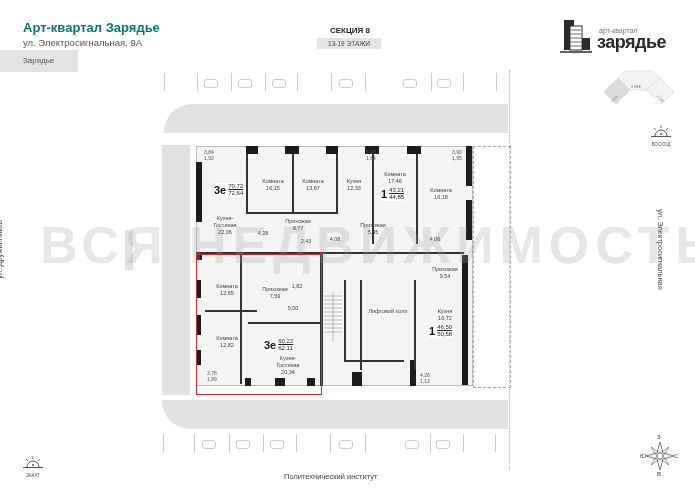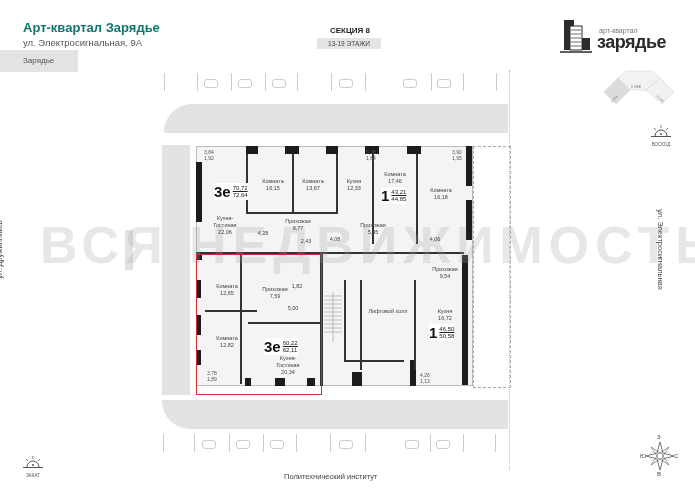--- a/index.html
+++ b/index.html
@@ -11,21 +11,21 @@
   .section{left:300px;top:26px;width:100px;text-align:center;font-size:8px;font-weight:bold;}
   .floors{left:317px;top:38px;width:64px;height:11px;background:#e4e4e4;font-size:6.5px;text-align:center;line-height:11px;color:#444;}
   .logo-small{left:599px;top:27px;font-size:7px;color:#777;}
   .logo-big{left:597px;top:32px;font-size:18px;font-weight:bold;color:#2a2a2a;letter-spacing:-0.5px;}
   .road{background:#e2e2e2;}
   .wall{background:#1c1c1c;position:absolute;}
   .thin{background:#333;position:absolute;}
   .rm{position:absolute;font-size:5.5px;color:#444;text-align:center;line-height:7px;}
   .bal{position:absolute;font-size:5px;color:#555;line-height:6px;}
   .apt{position:absolute;display:flex;align-items:center;background:#fff;}
-  .apt .n{font-size:15px;font-weight:bold;color:#111;}
+  .apt .n{font-size:11px;font-weight:bold;color:#111;}
   .apt .a{font-size:6px;line-height:7px;margin-left:2px;color:#222;}
   .apt .a span:first-child{text-decoration:underline;}
   .watermark{position:absolute;left:40px;top:215px;font-size:52px;letter-spacing:6px;color:rgba(160,160,160,0.25);font-weight:bold;white-space:nowrap;}
   .street-v{position:absolute;font-size:7.5px;color:#444;white-space:nowrap;}
   .car{position:absolute;width:12px;height:7px;border:1px solid #ccc;border-radius:3px;}
   .park{position:absolute;width:1px;height:18px;background:#ccc;}
   .sel{position:absolute;left:196px;top:254px;width:126px;height:141px;border:1.5px solid #c0333a;box-sizing:border-box;}
   .dotted{position:absolute;border:1px dashed #aaa;}
 </style>
 </head>

